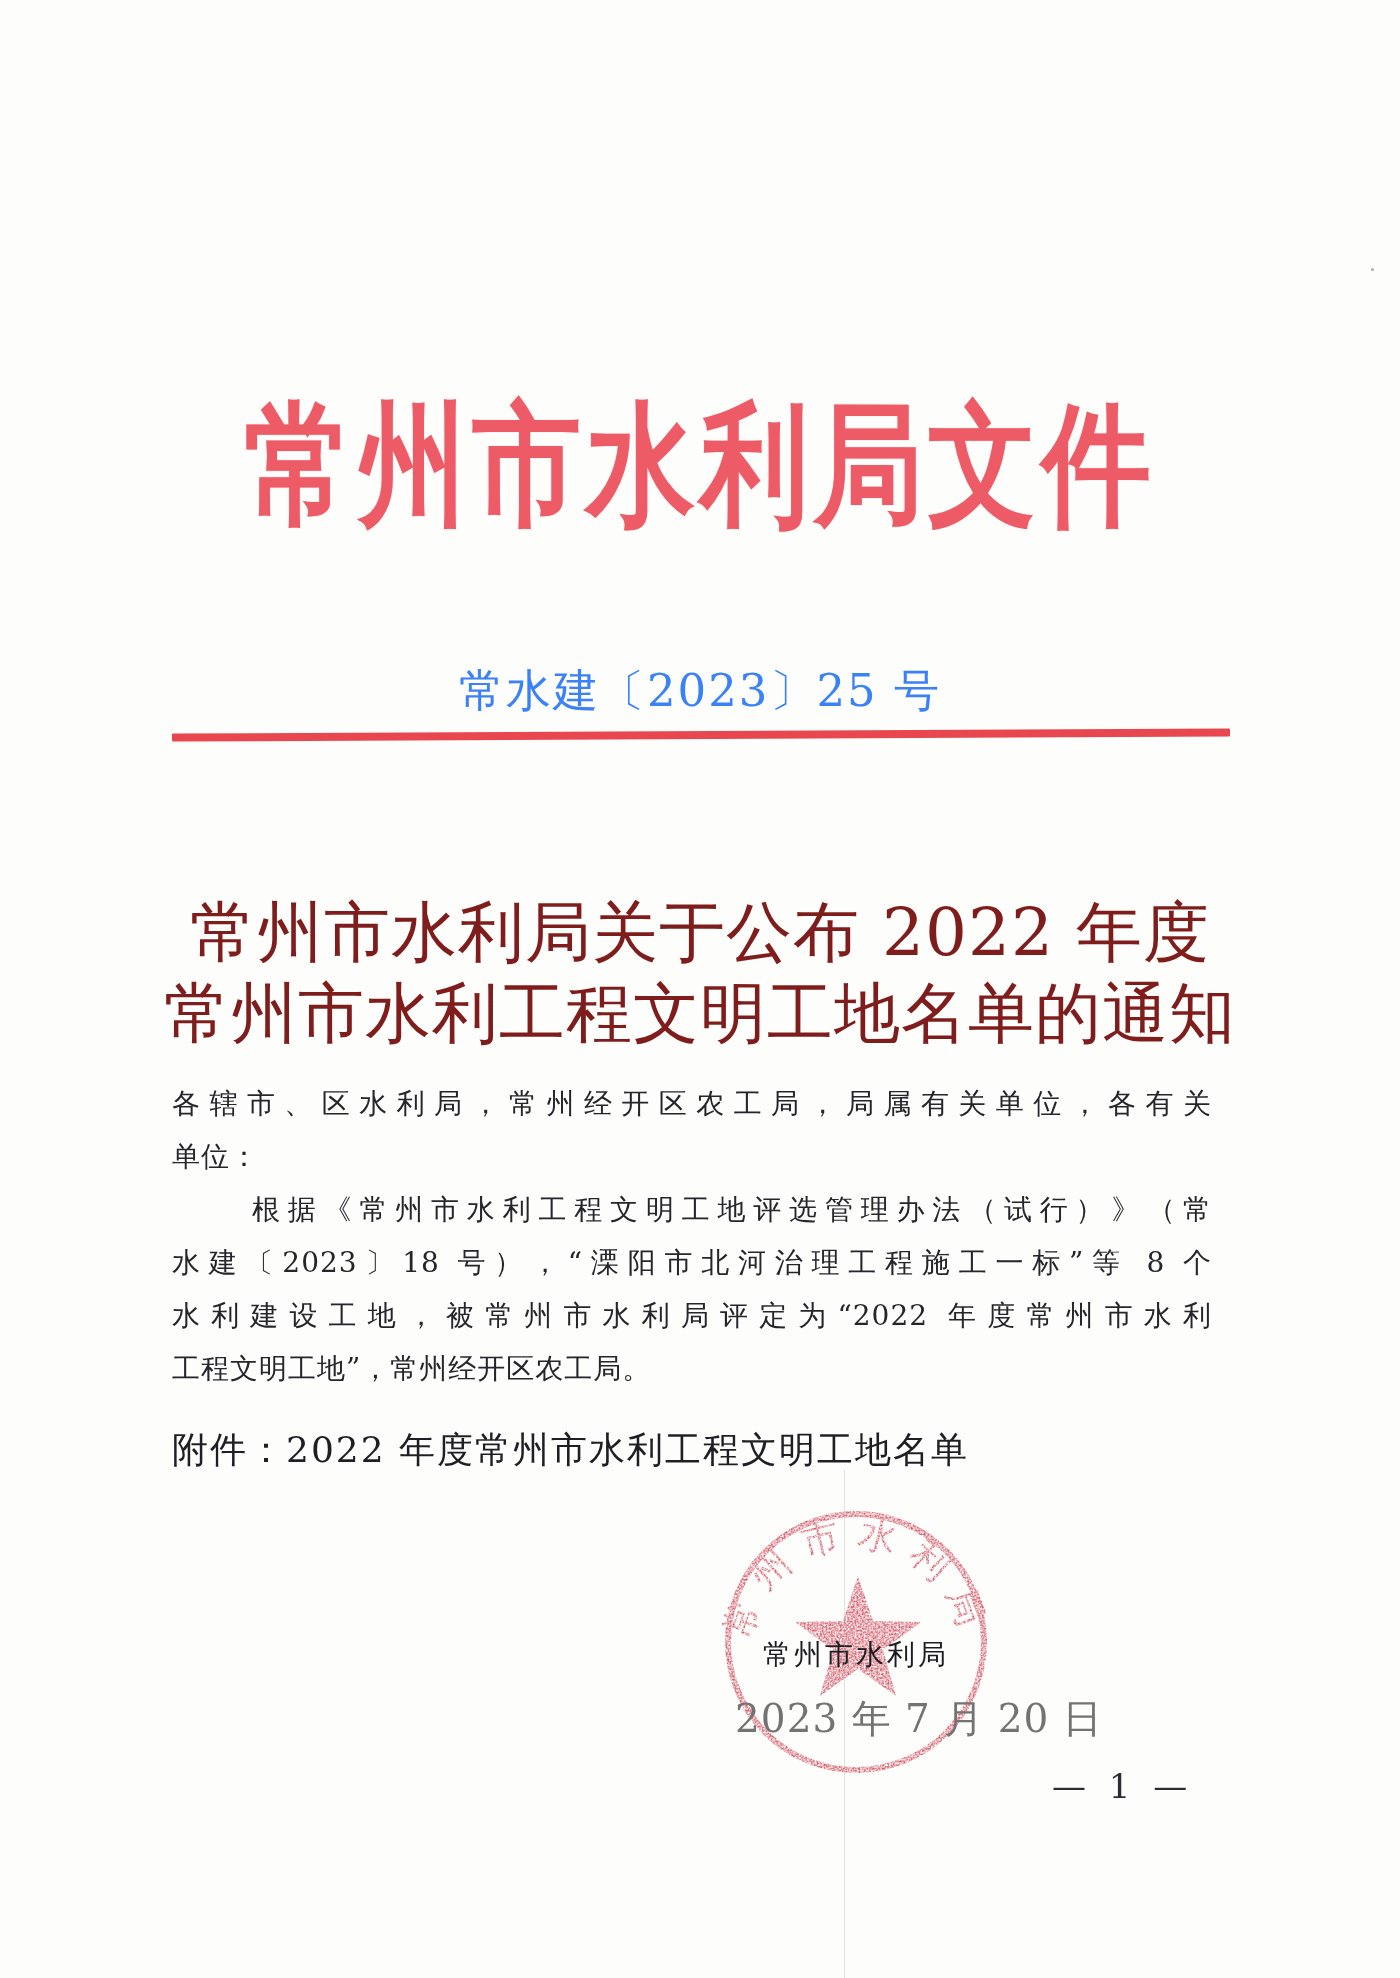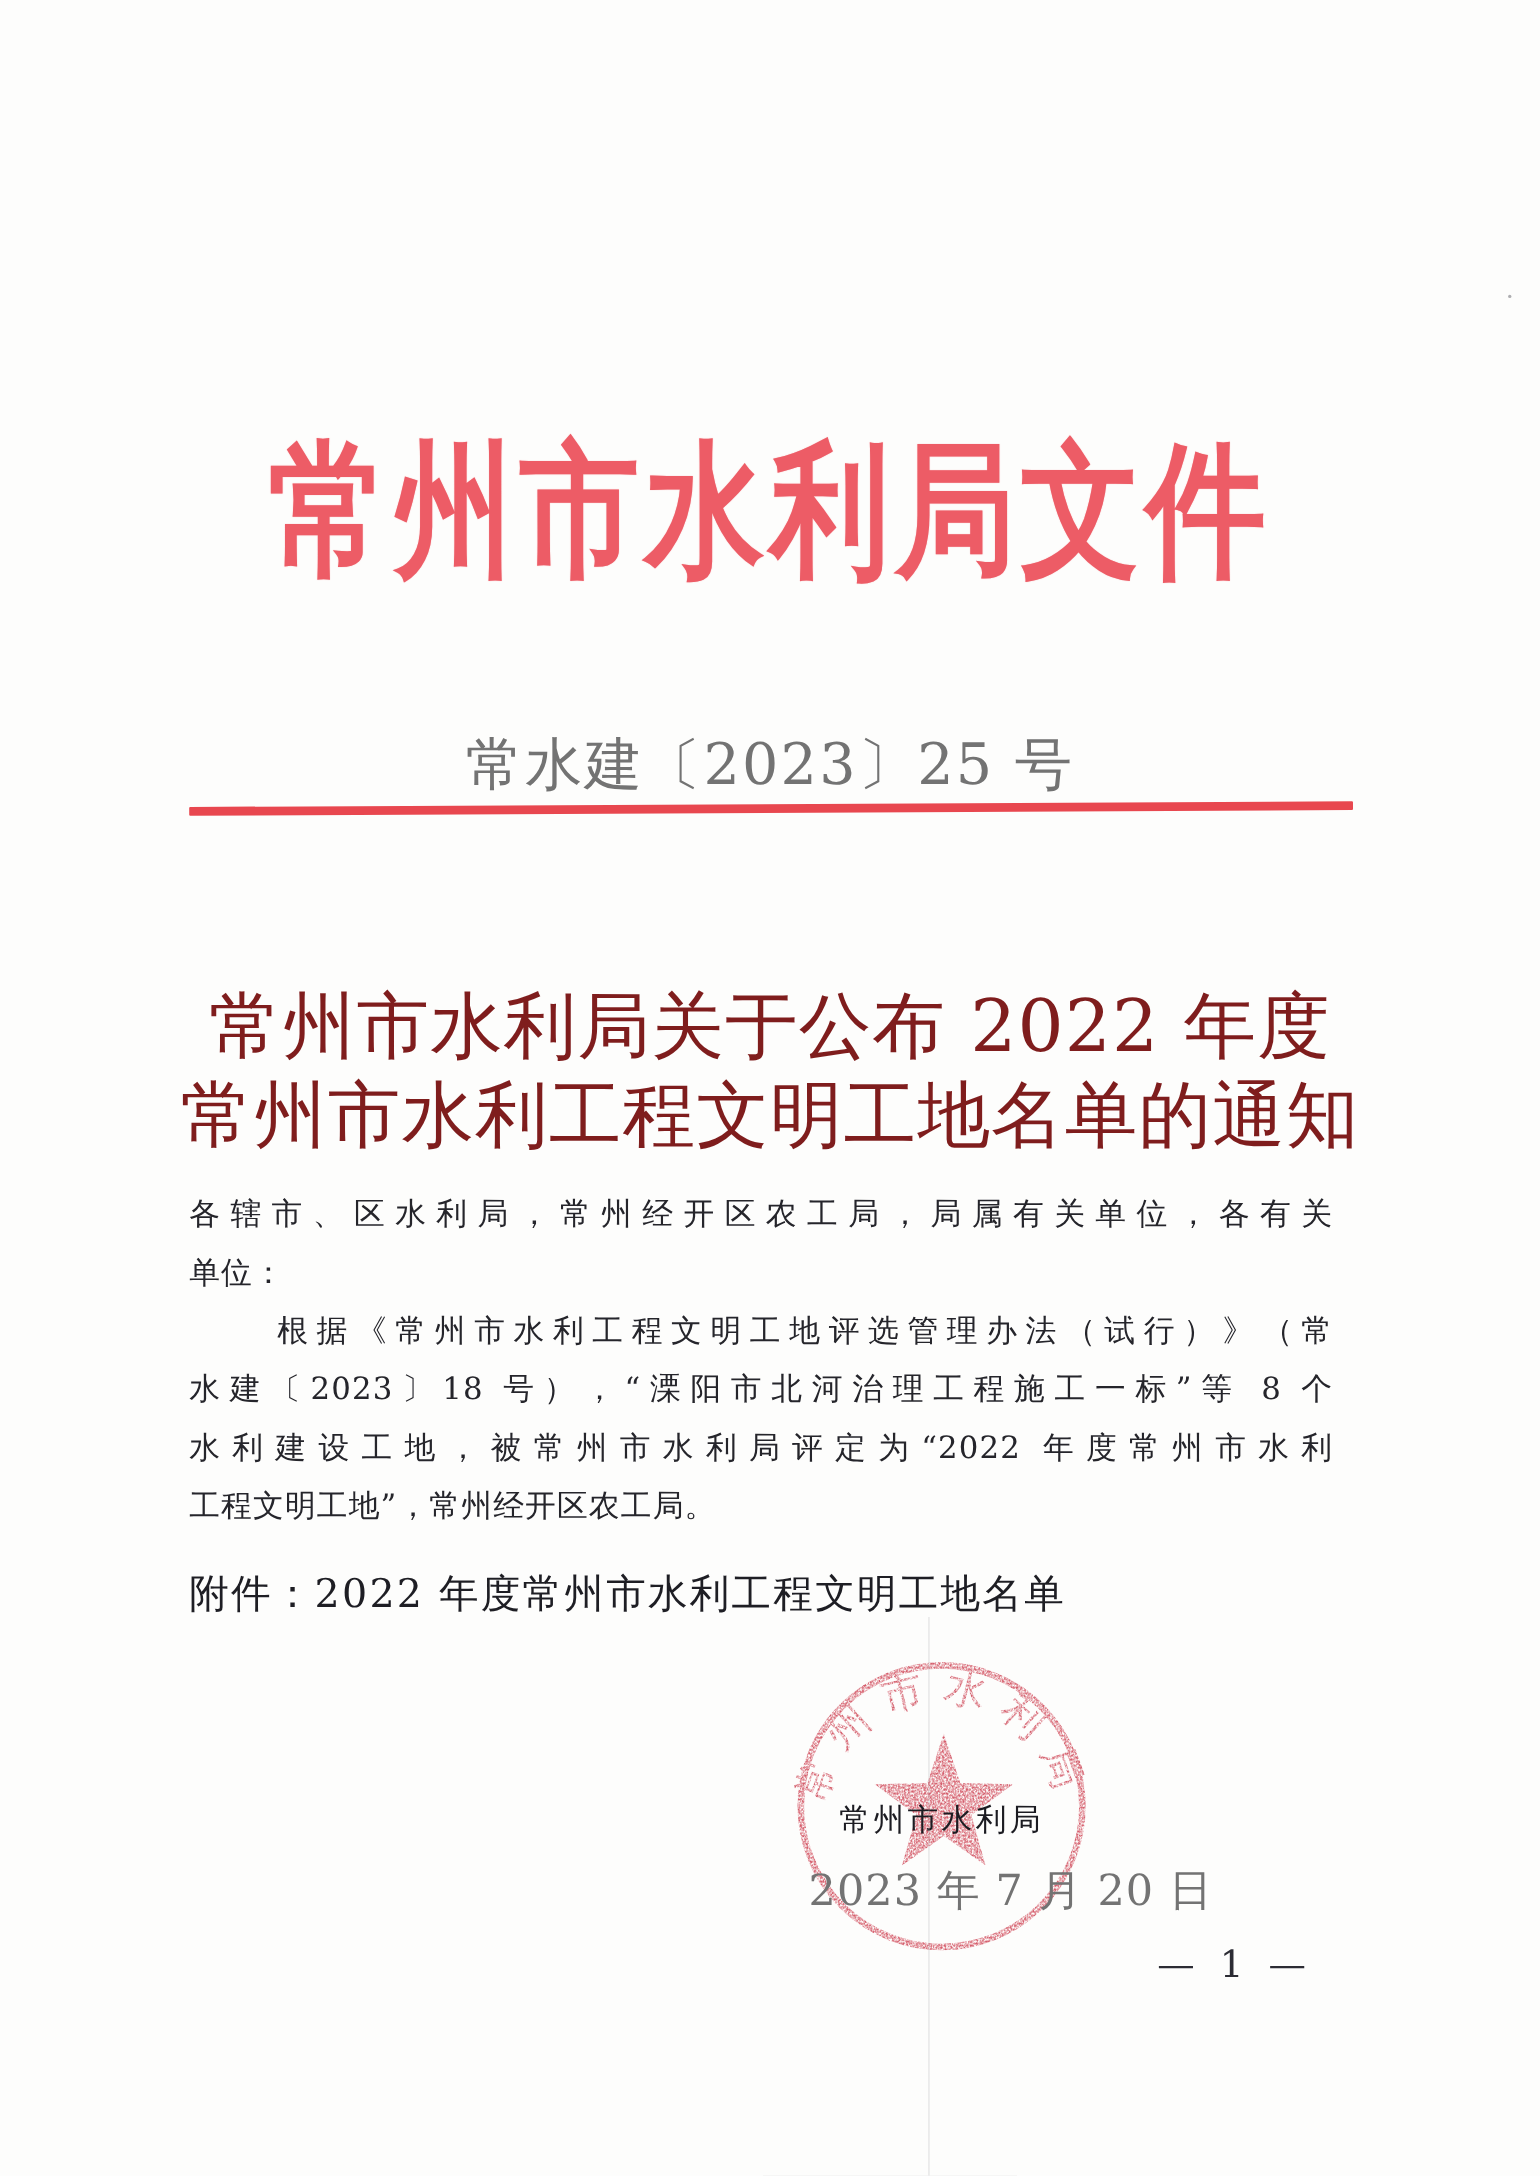--- a/index.html
+++ b/index.html
@@ -24,21 +24,21 @@
     letter-spacing:6px;
     color:#ed5c66;
     transform:scale(0.85,1.04);
     transform-origin:center center;
     text-shadow:0 0 1px rgba(237,92,102,.55);
   }
   
   .doc-number{
     position:absolute;top:661px;left:0;width:100%;
     text-align:center;
-    font-size:52px;letter-spacing:2px;color:#737373;
+    font-size:45px;letter-spacing:2px;color:#3b82f6;
   }
   
   .red-rule{
     position:absolute;top:731px;left:172px;width:1058px;height:8px;
     background:#e8474f;
     transform:rotate(-0.28deg);
     border-radius:1px;
   }
   
   .heading{

